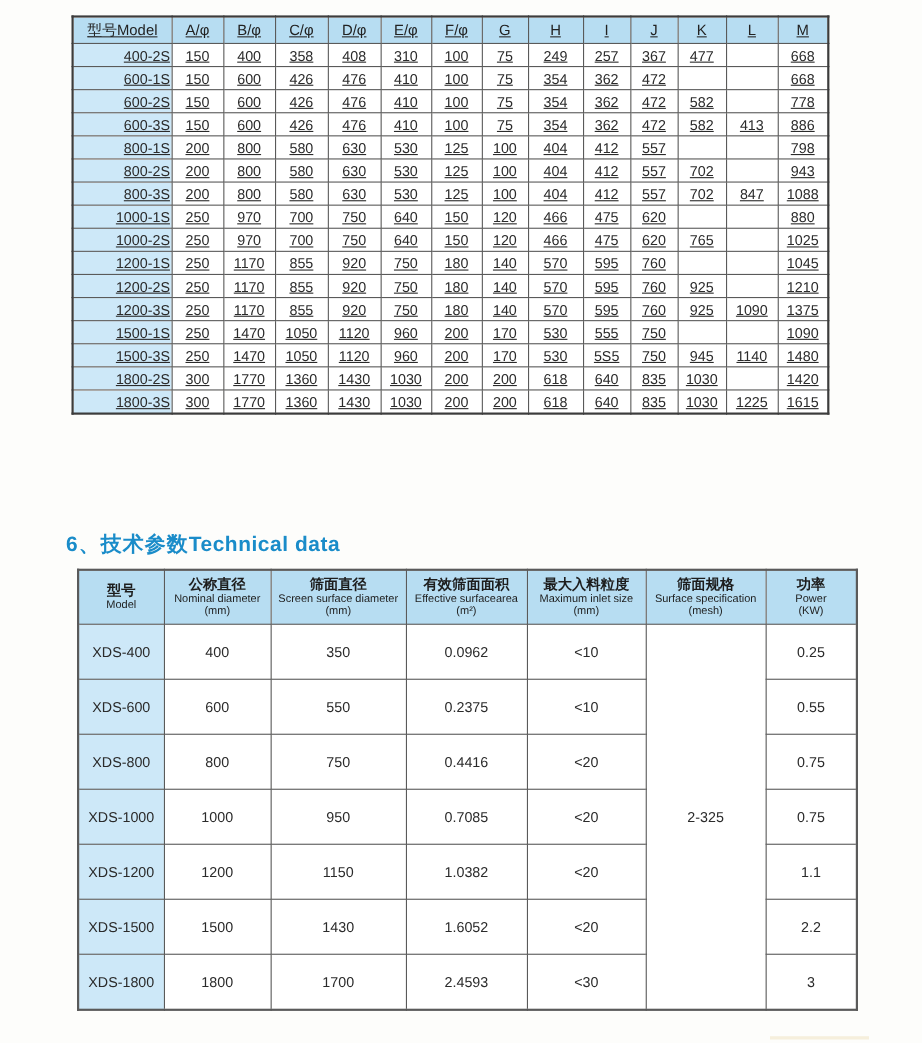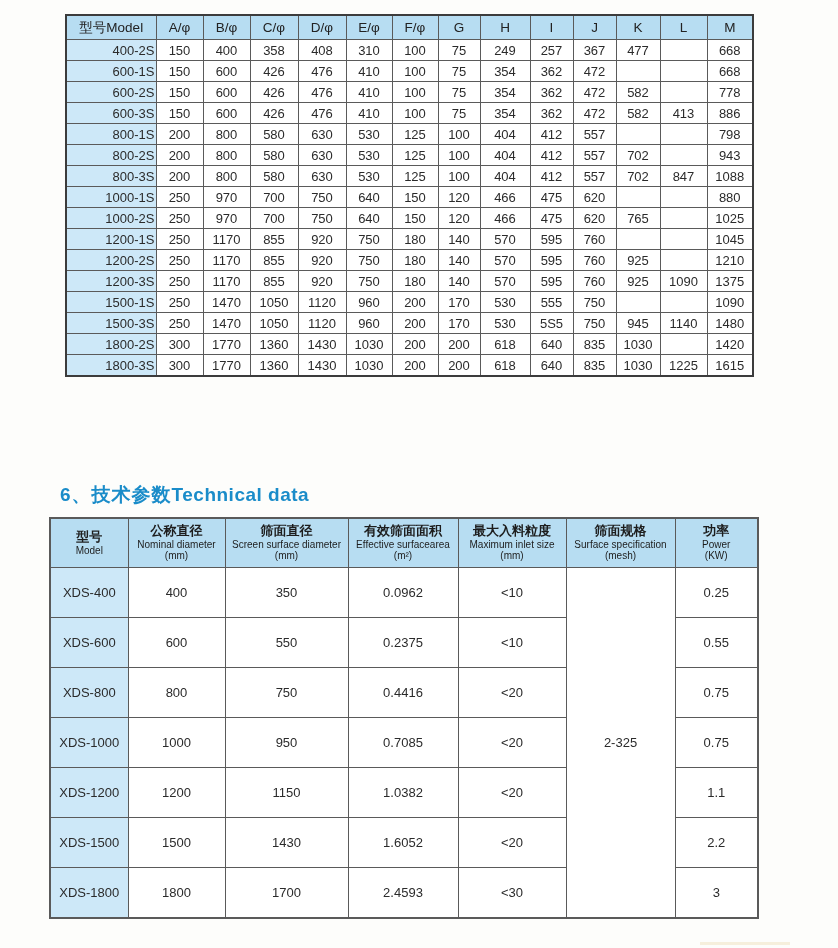--- a/index.html
+++ b/index.html
@@ -16,20 +16,21 @@
   }
 
   
   table.dim-table {
     position: absolute;
     left: 65px;
     top: 14px;
     border-collapse: collapse;
     table-layout: fixed;
     border: 2px solid #3c3c3c;
+    text-decoration: underline;
   }
   table.dim-table td {
     border: 1px solid #5a5a5a;
     border-top: 1px solid #7d7d7d;
     text-align: center;
     vertical-align: middle;
     font-size: 13px;
     height: 20px;
     padding: 0 1px;
     background: #ffffff;
@@ -58,21 +59,21 @@
     letter-spacing: 1px;
     white-space: nowrap;
   }
   .section-title .en {
     letter-spacing: 0.5px;
   }
 
   
   table.tech-table {
     position: absolute;
-    left: 49px;
+    left: 70px;
     top: 517px;
     border-collapse: collapse;
     table-layout: fixed;
     border: 2px solid #5a5a5a;
   }
   table.tech-table td {
     border: 1px solid #5a5a5a;
     text-align: center;
     vertical-align: middle;
     background: #ffffff;

